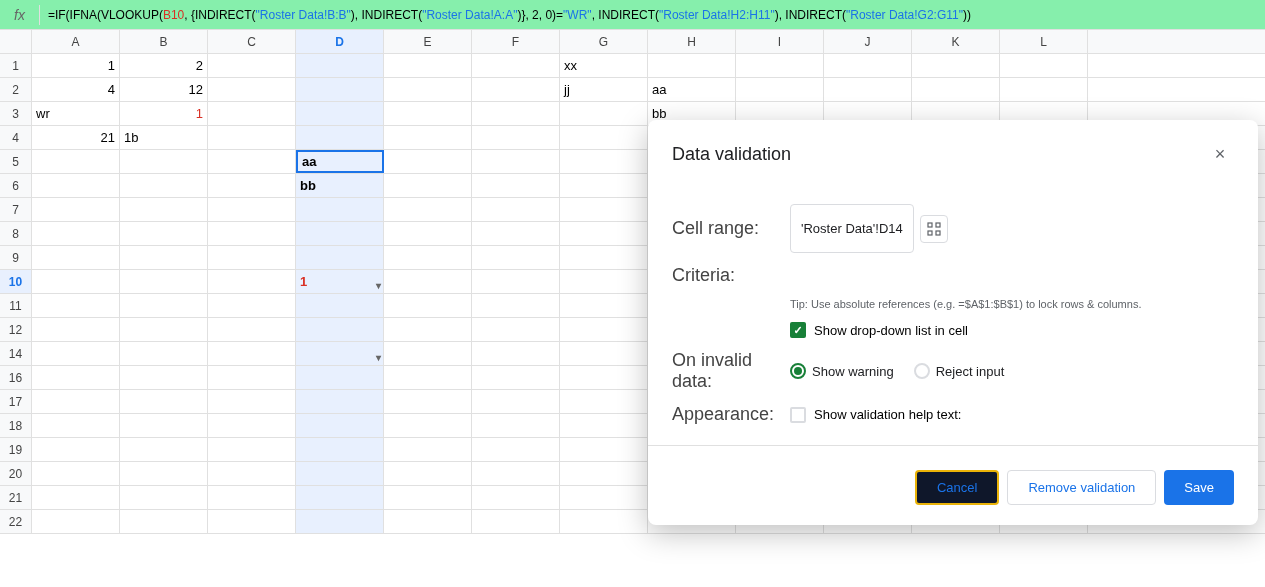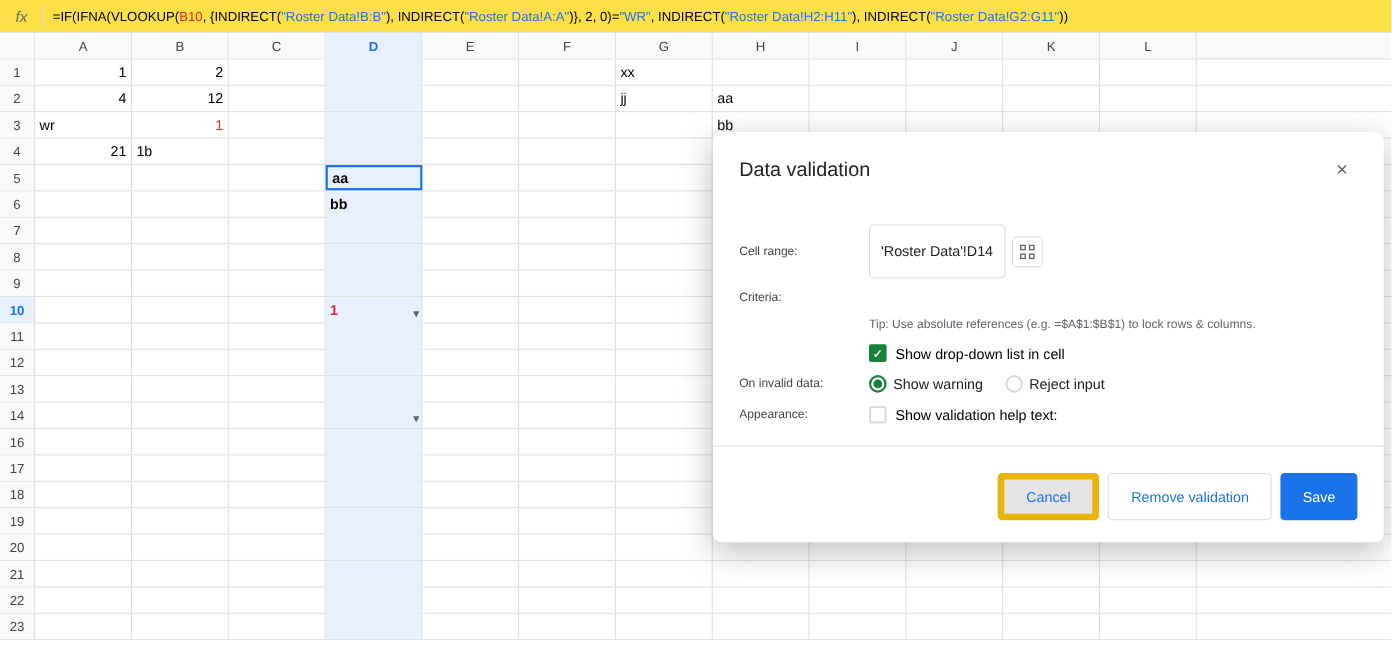--- a/index.html
+++ b/index.html
@@ -4,21 +4,21 @@
   <style>
     * { box-sizing: border-box; margin: 0; padding: 0; }
     body { font-family: Arial, sans-serif; font-size: 13px; background: #fff; overflow: hidden; width: 1265px; height: 587px; }
 
     
     .formula-bar {
       display: flex;
       align-items: center;
       height: 30px;
       border-bottom: 1px solid #e0e0e0;
-      background: #fde047;
+      background: #86efac;
       padding: 0 8px;
       gap: 8px;
     }
     .formula-bar .fx-label {
       color: #666;
       font-style: italic;
       font-size: 14px;
       padding: 0 6px;
     }
     .formula-bar .formula-text {
@@ -195,21 +195,21 @@
     }
 
     .form-row {
       display: flex;
       align-items: center;
       margin-bottom: 12px;
       gap: 8px;
     }
     .form-label {
       width: 110px;
-      font-size: 11px;
+      font-size: 18px;
       color: #444;
       flex-shrink: 0;
     }
     .cell-range-input {
       display: flex;
       align-items: center;
       gap: 6px;
     }
     .cell-range-box {
       border: 1px solid #dadce0;
@@ -340,23 +340,23 @@
     }
 
     .dialog-footer {
       display: flex;
       justify-content: flex-end;
       gap: 8px;
       padding-top: 8px;
     }
     .btn-cancel {
       padding: 8px 20px;
-      border: 6px solid #eab308;
+      border: 2px solid #eab308;
       border-radius: 4px;
-      background: #e5e5e5;
+      background: #0f172a;
       color: #1a73e8;
       font-size: 13px;
       cursor: pointer;
       font-weight: 500;
     }
     .btn-remove {
       padding: 8px 20px;
       border: 1px solid #dadce0;
       border-radius: 4px;
       background: #fff;
@@ -593,35 +593,20 @@
         <div class="cell col-e"></div>
         <div class="cell col-f"></div>
         <div class="cell col-g"></div>
         <div class="cell col-h"></div>
         <div class="cell col-i"></div>
         <div class="cell col-j"></div>
         <div class="cell col-k"></div>
         <div class="cell col-l"></div>
     </div>
     <div class="grid-row">
-      <div class="row-num">13</div>
-      <div class="cell col-a"></div>
-        <div class="cell col-b"></div>
-        <div class="cell col-c"></div>
-        <div class="cell col-d"></div>
-        <div class="cell col-e"></div>
-        <div class="cell col-f"></div>
-        <div class="cell col-g"></div>
-        <div class="cell col-h"></div>
-        <div class="cell col-i"></div>
-        <div class="cell col-j"></div>
-        <div class="cell col-k"></div>
-        <div class="cell col-l"></div>
-    </div>
-    <div class="grid-row">
       <div class="row-num">14</div>
       <div class="cell col-a"></div>
         <div class="cell col-b"></div>
         <div class="cell col-c"></div>
       <div class="cell col-d has-dropdown"></div>
       <div class="cell col-e"></div>
         <div class="cell col-f"></div>
         <div class="cell col-g"></div>
         <div class="cell col-h"></div>
         <div class="cell col-i"></div>
@@ -714,35 +699,20 @@
         <div class="cell col-f"></div>
         <div class="cell col-g"></div>
         <div class="cell col-h"></div>
         <div class="cell col-i"></div>
         <div class="cell col-j"></div>
         <div class="cell col-k"></div>
         <div class="cell col-l"></div>
     </div>
     <div class="grid-row">
       <div class="row-num">22</div>
-      <div class="cell col-a"></div>
-        <div class="cell col-b"></div>
-        <div class="cell col-c"></div>
-        <div class="cell col-d"></div>
-        <div class="cell col-e"></div>
-        <div class="cell col-f"></div>
-        <div class="cell col-g"></div>
-        <div class="cell col-h"></div>
-        <div class="cell col-i"></div>
-        <div class="cell col-j"></div>
-        <div class="cell col-k"></div>
-        <div class="cell col-l"></div>
-    </div>
-    <div class="grid-row">
-      <div class="row-num">23</div>
       <div class="cell col-a"></div>
         <div class="cell col-b"></div>
         <div class="cell col-c"></div>
         <div class="cell col-d"></div>
         <div class="cell col-e"></div>
         <div class="cell col-f"></div>
         <div class="cell col-g"></div>
         <div class="cell col-h"></div>
         <div class="cell col-i"></div>
         <div class="cell col-j"></div>

